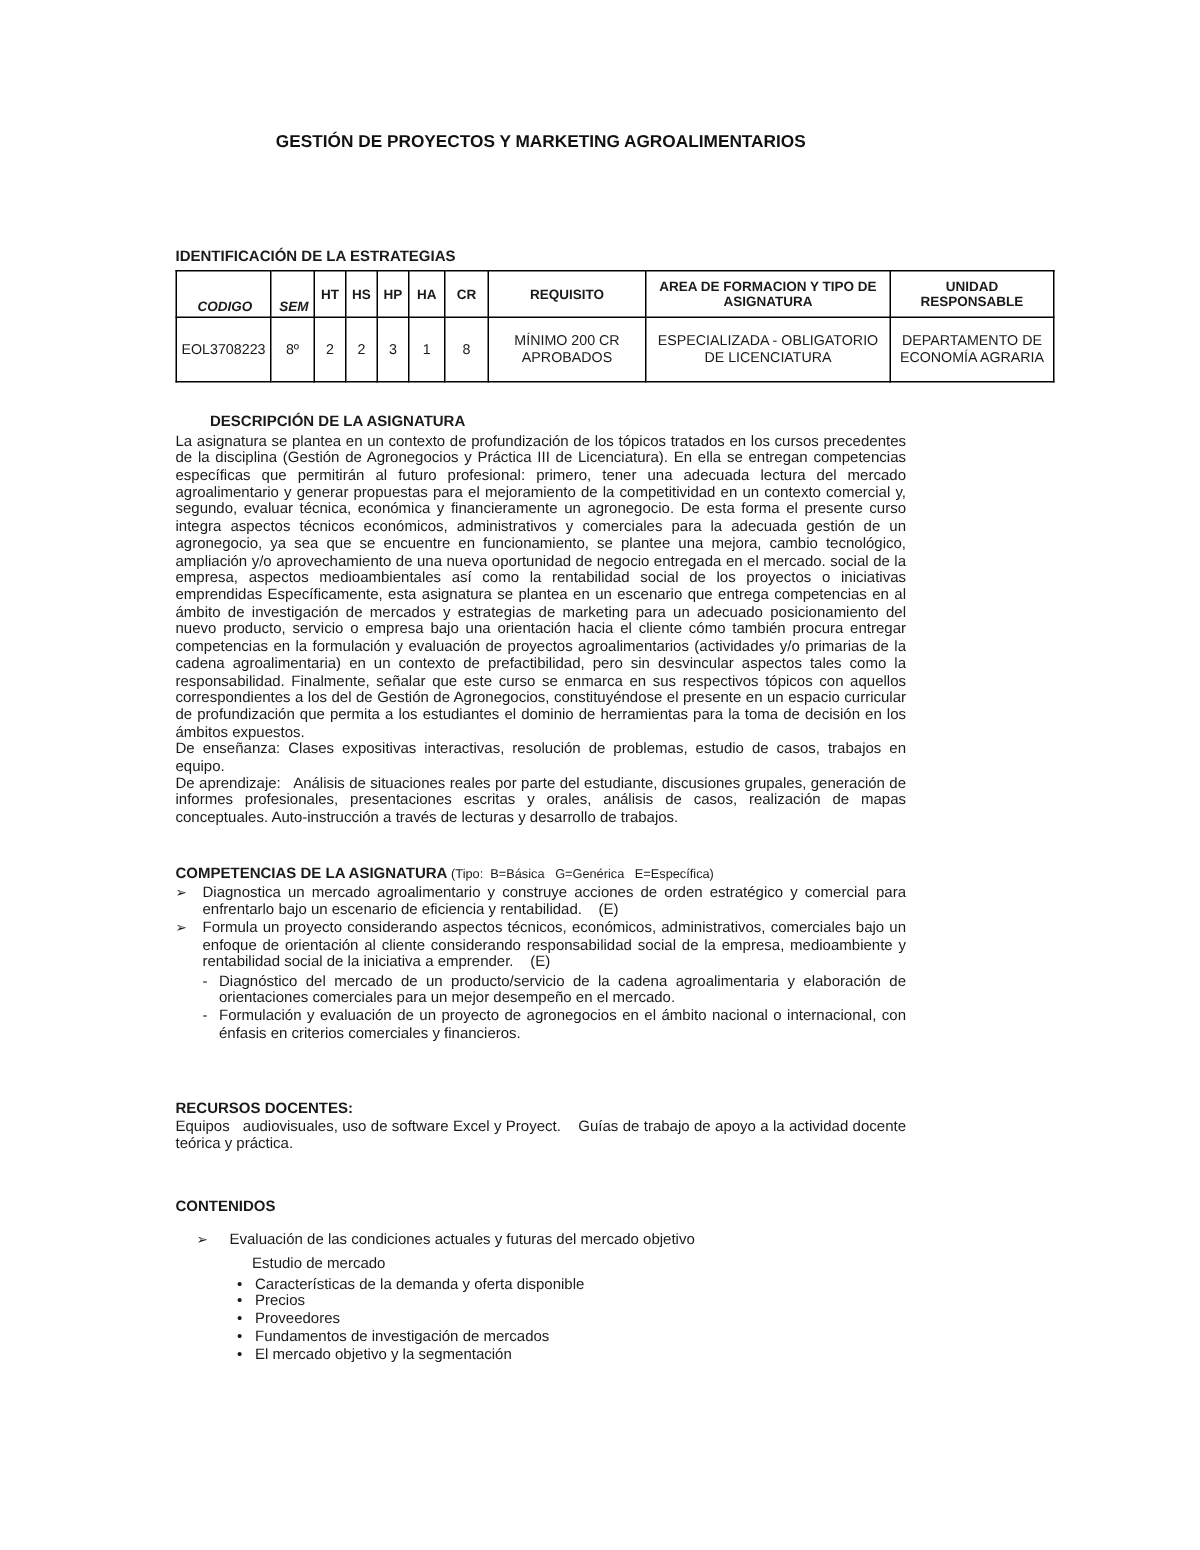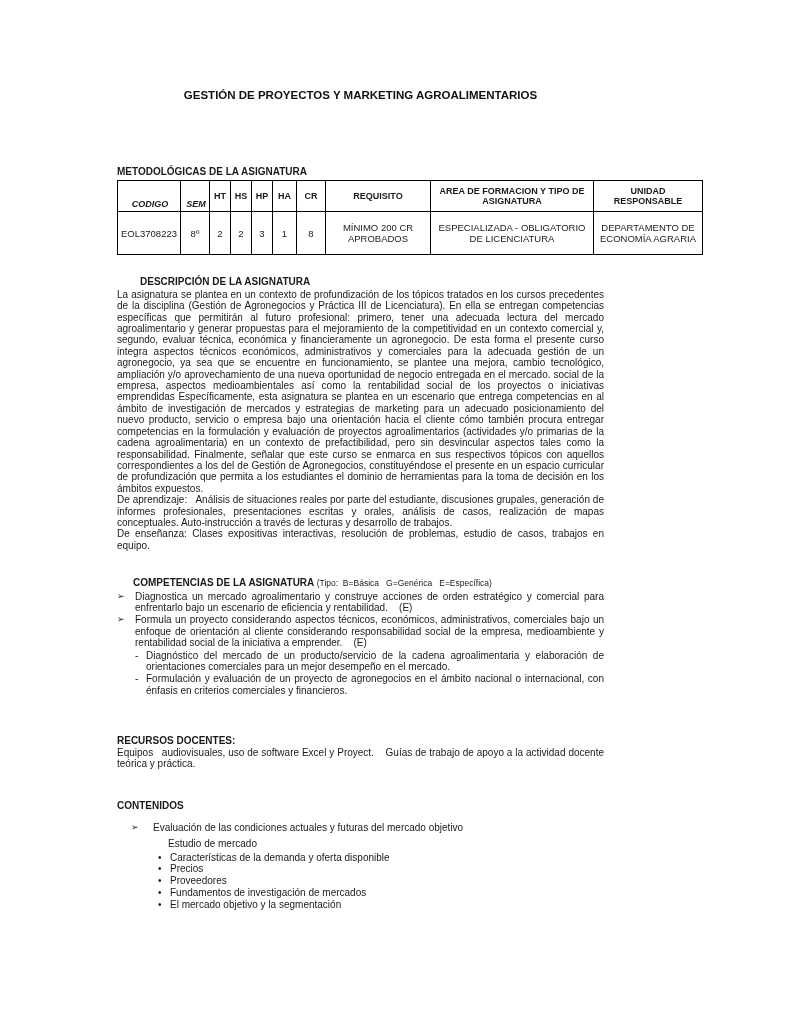--- a/index.html
+++ b/index.html
@@ -71,21 +71,21 @@
     height: 38px;
     text-align: center;
     vertical-align: middle;
     font-size: 9.5px;
     line-height: 11px;
   }
   
   .desc-heading { margin-top: 21px; padding-left: 23px; }
   .desc-body { margin-top: 1px; }
   .estrategias-heading { margin-top: 13px; }
-  .competencias-heading { margin-top: 26px; margin-left: 16px; }
+  .competencias-heading { margin-top: 26px; }
   .tipo-note {
     font-weight: normal;
     font-size: 8.5px;
   }
   .li-row {
     display: flex;
     font-size: 10px;
     line-height: 11.4px;
   }
   .li-row .marker {
@@ -121,21 +121,21 @@
   .bullet-item { margin-left: 41px; line-height: 11.8px; }
   .bullet-item .marker { width: 12px; }
 </style>
 </head>
 <body>
 
 <div class="page">
 
   <h1 class="doc-title">GESTIÓN DE PROYECTOS Y MARKETING AGROALIMENTARIOS</h1>
 
-  <div class="section-heading ident-heading">METODOLÓGICAS DE LA ASIGNATURA</div>
+  <div class="section-heading ident-heading">IDENTIFICACIÓN DE LA ESTRATEGIAS</div>
 
   <table class="course-table">
     <colgroup>
       <col style="width:63px">
         <col style="width:29px">
         <col style="width:21px">
         <col style="width:21px">
       <col style="width:21px">
         <col style="width:24px">
         <col style="width:29px">
@@ -169,22 +169,22 @@
         <td>MÍNIMO 200 CR APROBADOS</td>
         <td>ESPECIALIZADA - OBLIGATORIO DE LICENCIATURA</td>
         <td>DEPARTAMENTO DE ECONOMÍA AGRARIA</td>
       </tr>
     </tbody>
   </table>
 
   <div class="section-heading desc-heading">DESCRIPCIÓN DE LA ASIGNATURA</div>
   <div class="body-text desc-body">La asignatura se plantea en un contexto de profundización de los tópicos tratados en los cursos precedentes de la disciplina (Gestión de Agronegocios y Práctica III de Licenciatura). En ella se entregan competencias específicas que permitirán al futuro profesional: primero, tener una adecuada lectura del mercado agroalimentario y generar propuestas para el mejoramiento de la competitividad en un contexto comercial y, segundo, evaluar técnica, económica y financieramente un agronegocio. De esta forma el presente curso integra aspectos técnicos económicos, administrativos y comerciales para la adecuada gestión de un agronegocio, ya sea que se encuentre en funcionamiento, se plantee una mejora, cambio tecnológico, ampliación y/o aprovechamiento de una nueva oportunidad de negocio entregada en el mercado. social de la empresa, aspectos medioambientales así como la rentabilidad social de los proyectos o iniciativas emprendidas Específicamente, esta asignatura se plantea en un escenario que entrega competencias en al ámbito de investigación de mercados y estrategias de marketing para un adecuado posicionamiento del nuevo producto, servicio o empresa bajo una orientación hacia el cliente cómo también procura entregar competencias en la formulación y evaluación de proyectos agroalimentarios (actividades y/o primarias de la cadena agroalimentaria) en un contexto de prefactibilidad, pero sin desvincular aspectos tales como la responsabilidad. Finalmente, señalar que este curso se enmarca en sus respectivos tópicos con aquellos correspondientes a los del de Gestión de Agronegocios, constituyéndose el presente en un espacio curricular de profundización que permita a los estudiantes el dominio de herramientas para la toma de decisión en los ámbitos expuestos.</div>
 
+  <div class="body-text">De enseñanza: Clases expositivas interactivas, resolución de problemas, estudio de casos, trabajos en equipo.</div>
   <div class="body-text">De aprendizaje: &nbsp; Análisis de situaciones reales por parte del estudiante, discusiones grupales, generación de informes profesionales, presentaciones escritas y orales, análisis de casos, realización de mapas conceptuales. Auto-instrucción a través de lecturas y desarrollo de trabajos.</div>
-  <div class="body-text">De enseñanza: Clases expositivas interactivas, resolución de problemas, estudio de casos, trabajos en equipo.</div>
 
   <div class="section-heading competencias-heading">
     <span>COMPETENCIAS DE LA ASIGNATURA</span>
     <span class="tipo-note">(Tipo: &nbsp;B=Básica &nbsp;&nbsp;G=Genérica &nbsp;&nbsp;E=Específica)</span>
   </div>
   <div class="li-row comp-item">
     <span class="marker">➢</span>
     <span class="li-text">Diagnostica un mercado agroalimentario y construye acciones de orden estratégico y comercial para enfrentarlo bajo un escenario de eficiencia y rentabilidad. &nbsp;&nbsp; (E)</span>
   </div>
   <div class="li-row comp-item">

